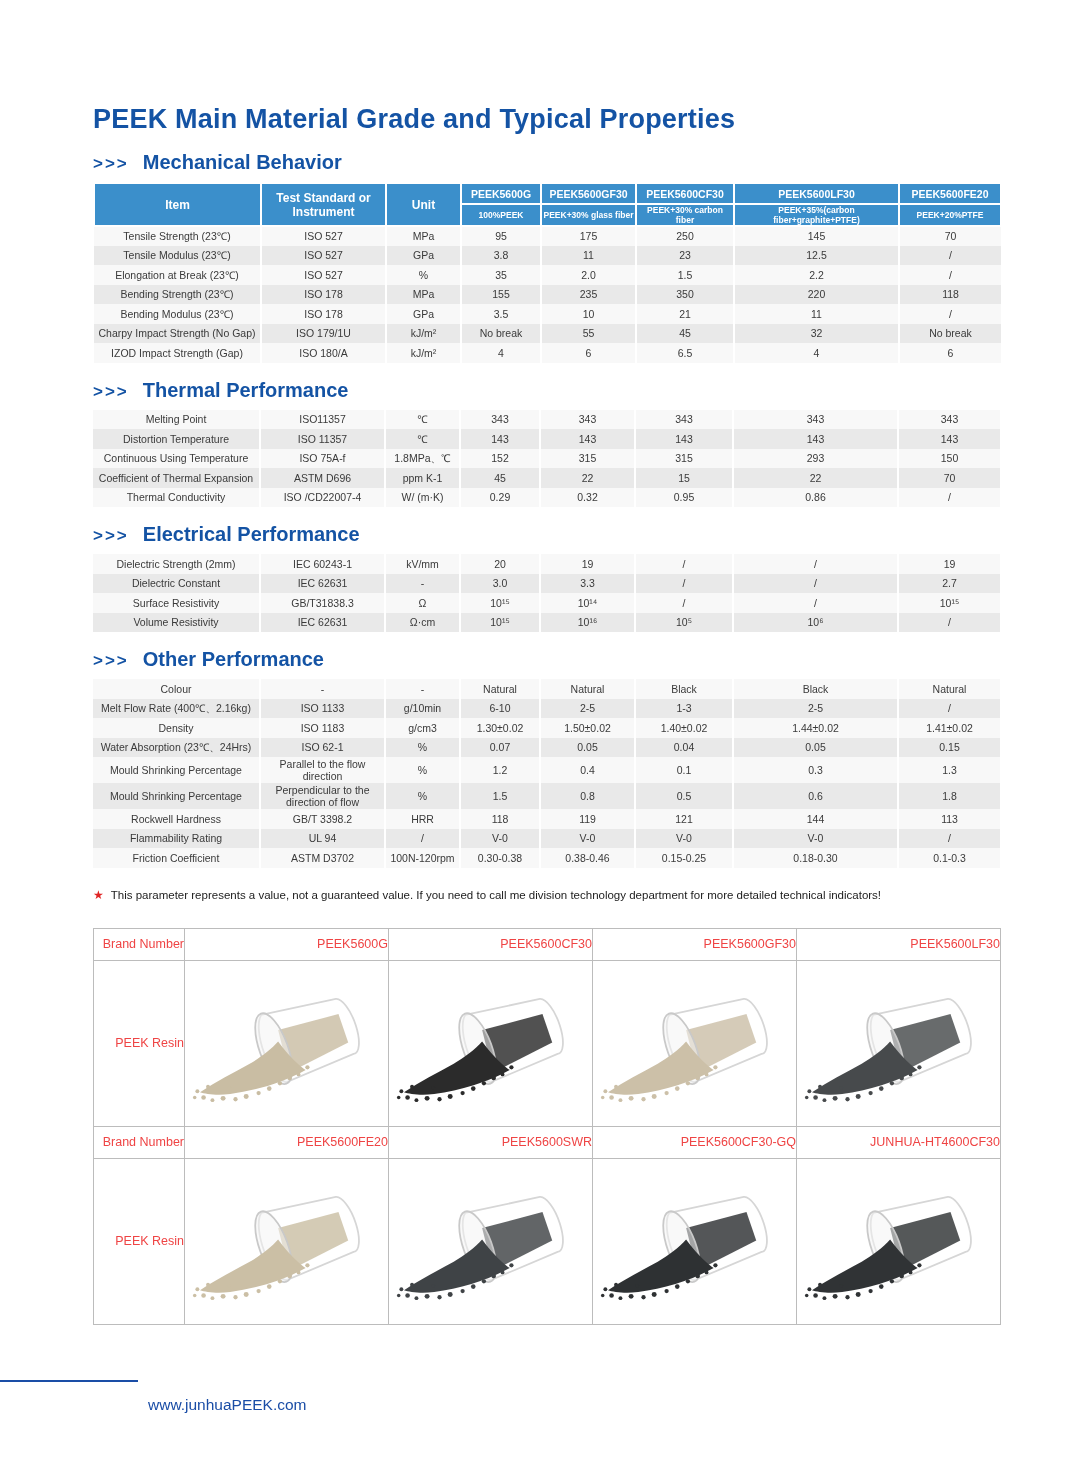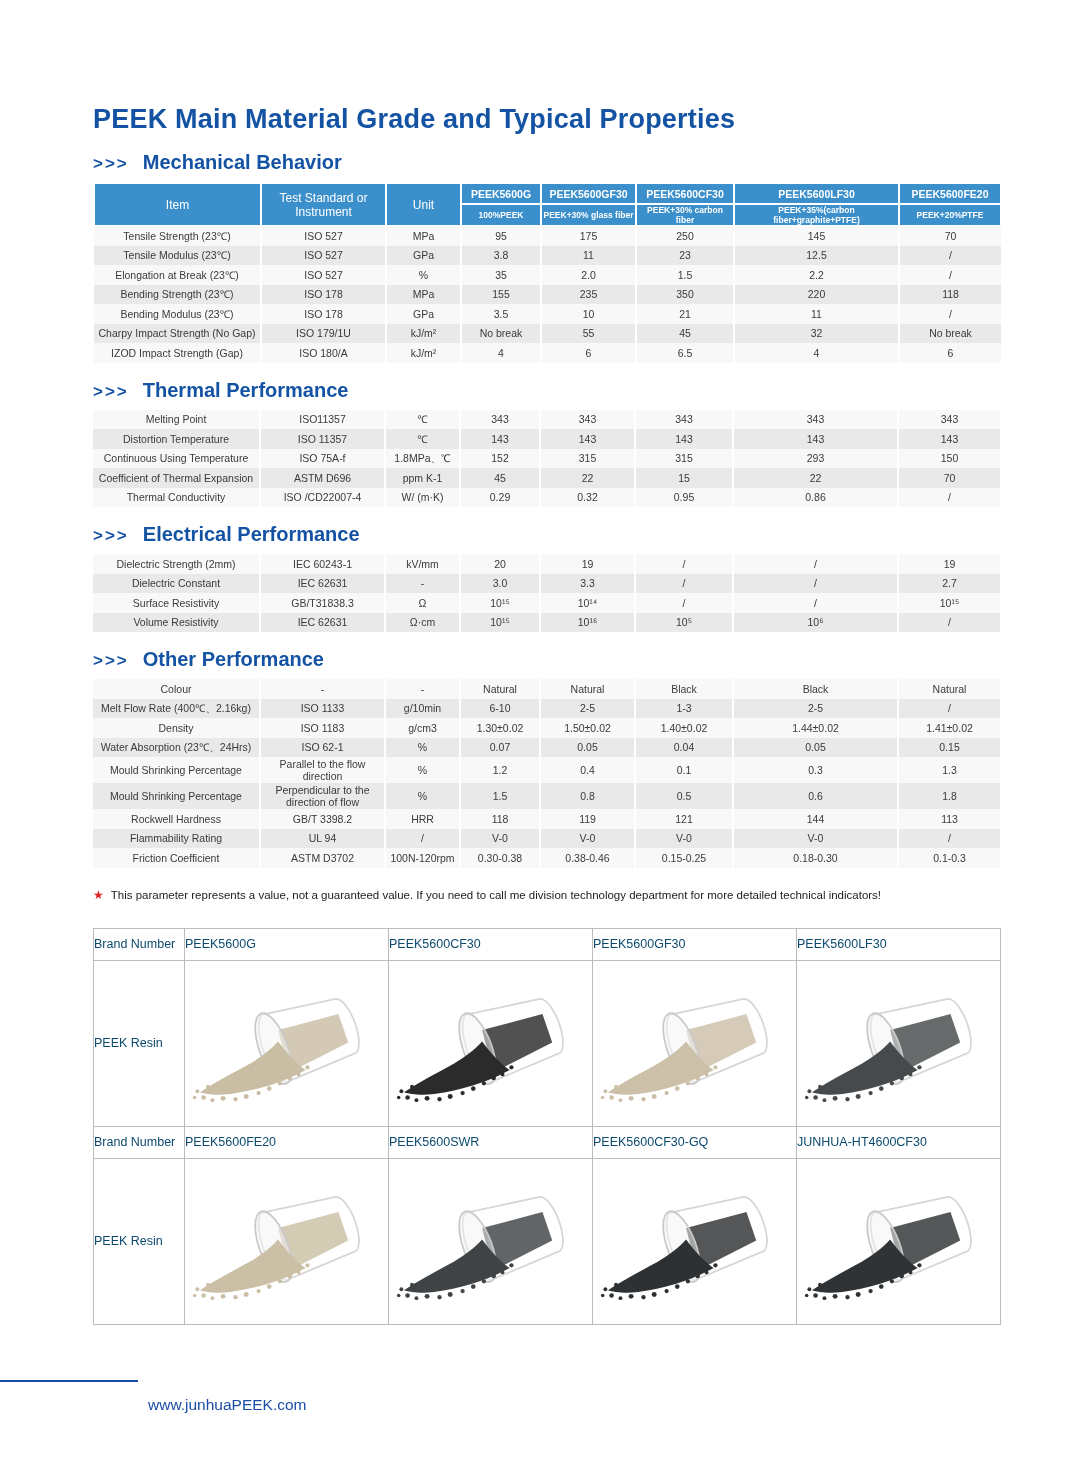--- a/index.html
+++ b/index.html
@@ -9,34 +9,34 @@
   .content { position:absolute; left:93px; top:0; width:907px; }
 
   .page-title { margin-top:104px; font-size:27px; font-weight:bold; color:#1453a4; letter-spacing:0.2px; }
 
   .section-heading { display:flex; align-items:baseline; margin-top:16px; margin-bottom:8px; color:#1453a4; }
   .section-heading .arrows { font-size:17px; font-weight:800; letter-spacing:2px; margin-right:14px; }
   .section-heading .sh-title { font-size:20px; font-weight:800; }
 
   table.prop-table { width:907px; border-collapse:collapse; table-layout:fixed; }
   table.prop-table th { background:#3b8fcb; color:#fff; border:2px solid #ffffff; text-align:center; vertical-align:middle; }
-  table.prop-table thead .hdr-main { font-size:12px; font-weight:normal; height:22px; }
+  table.prop-table thead .hdr-main { font-size:12px; font-weight:bold; height:22px; }
   table.prop-table thead th.grade-name { font-size:10.5px; height:21px; }
   table.prop-table thead th.grade-desc { font-size:8.5px; font-weight:bold; height:18px; padding:0 1px; }
   table.prop-table td { font-size:10.5px; color:#3a3a3a; text-align:center; vertical-align:middle; height:19.5px; padding:1px 2px; line-height:1.15; }
   table.prop-table td + td { border-left:2px solid #ffffff; }
   table.prop-table tbody tr:nth-child(odd) td { background:#f8f8f8; }
   table.prop-table tbody tr:nth-child(even) td { background:#e9e9e9; }
 
   .note-line { margin-top:20px; font-size:11.5px; color:#1c1c1c; display:flex; align-items:center; }
   .note-line .star { color:#e02424; margin-right:7px; font-size:12px; }
 
   .products { margin-top:26px; }
   table.product-table { width:907px; border-collapse:collapse; table-layout:fixed; }
-  table.product-table td { border:1px solid #bcbcbc; background:#fff; text-align:left; vertical-align:middle; font-size:12.5px; color:#0c4a6e; }
+  table.product-table td { border:1px solid #bcbcbc; background:#fff; text-align:right; vertical-align:middle; font-size:12.5px; color:#ef4444; }
   table.product-table td.brand-label { font-size:12.5px; }
   table.product-table tr.brand-row td { height:32px; }
   table.product-table tr.image-row td { height:166px; }
   .resin-svg { width:196px; height:142px; display:block; margin:10px auto 4px auto; }
 
   .footer { position:absolute; left:0; top:1348px; display:flex; align-items:center; }
   .footer .rule { width:138px; border-top:2.5px solid #1a4da6; }
   .footer .url { margin-left:10px; font-size:15.5px; color:#1a4da6;margin-top:48px; }
 </style>
 </head>

